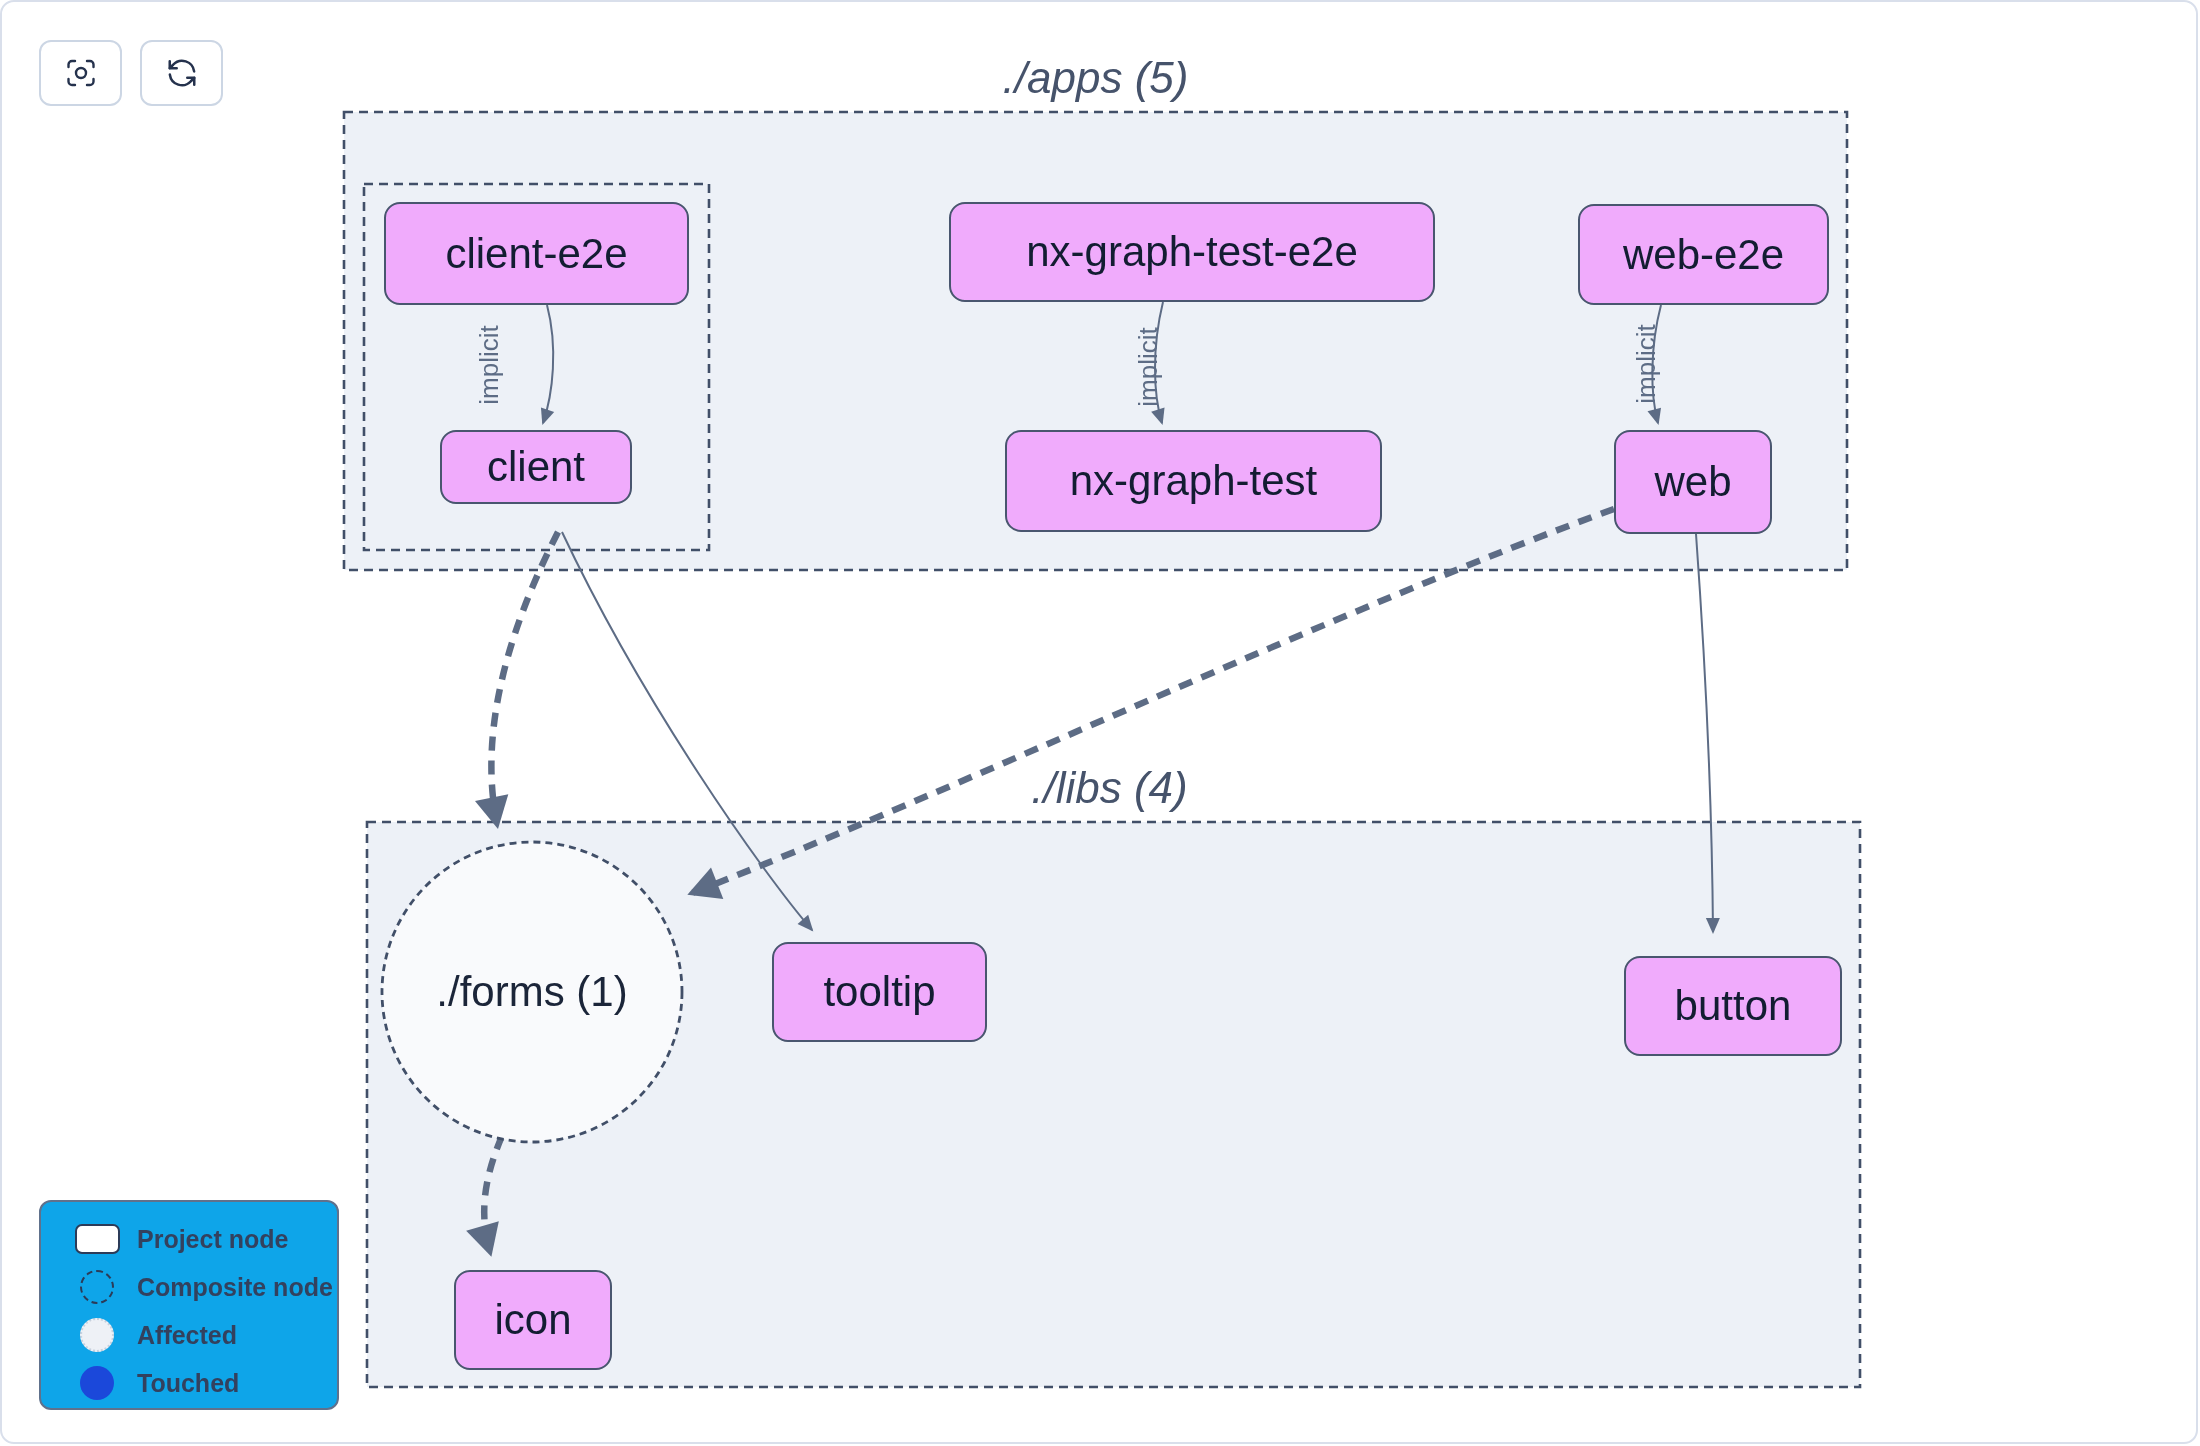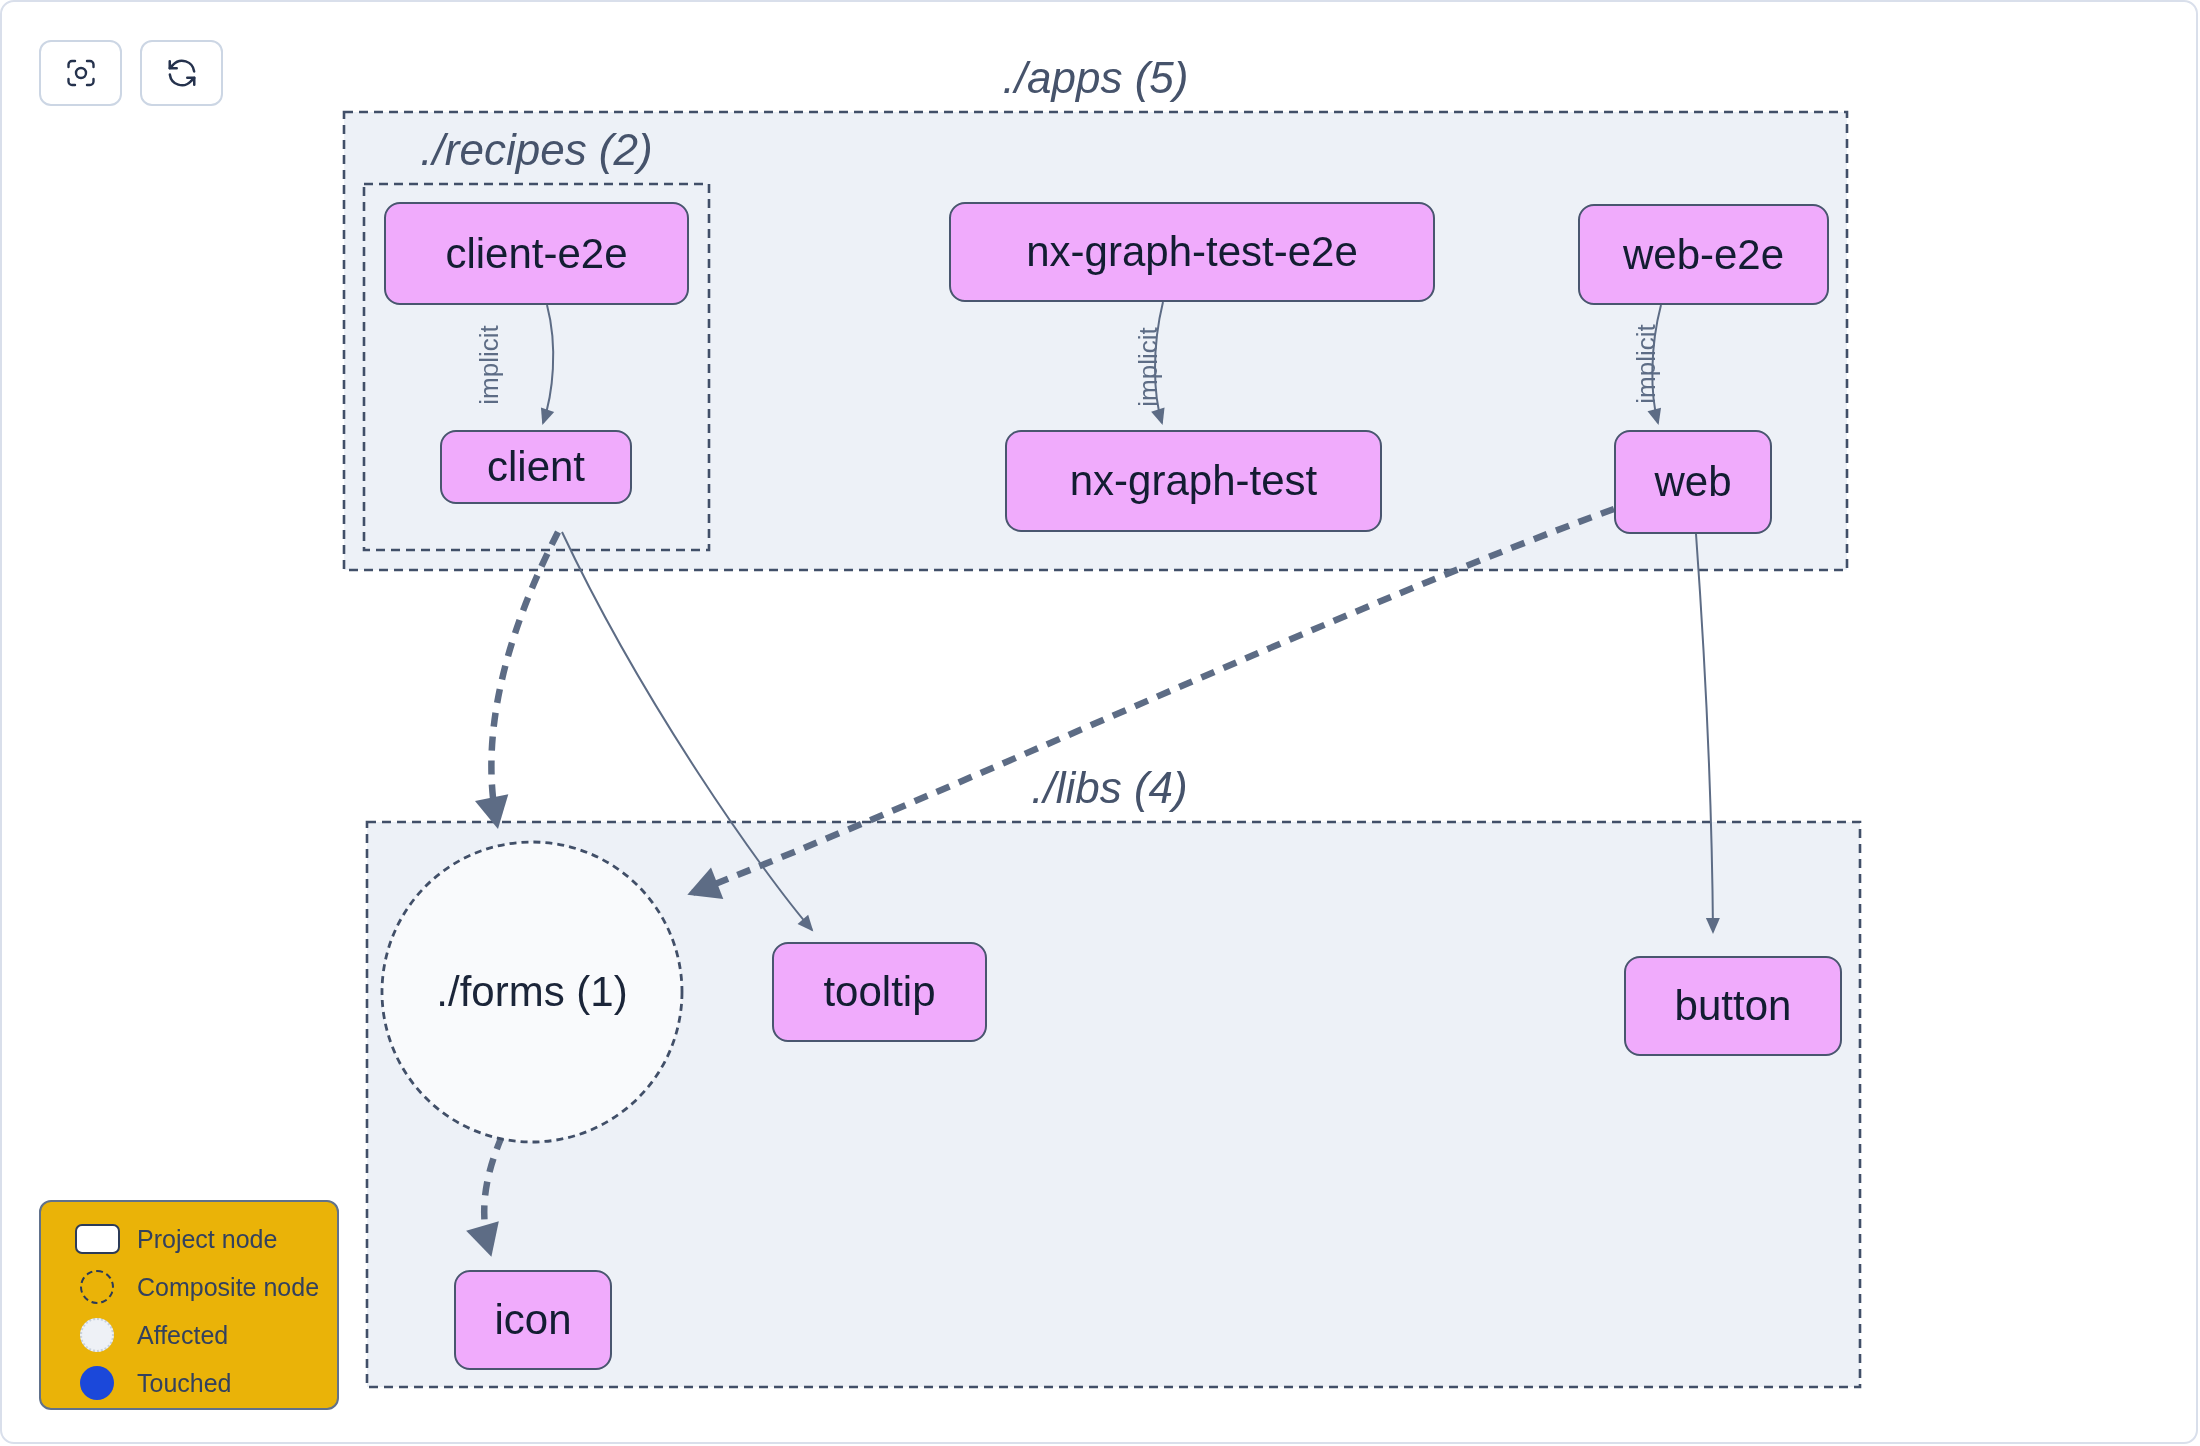--- a/index.html
+++ b/index.html
@@ -5,21 +5,21 @@
   html,body{margin:0;padding:0;background:#ffffff;}
   body{font-family:"Liberation Sans", sans-serif; width:2200px; height:1446px; position:relative;}
   .canvas{position:absolute; inset:0; width:2198px; height:1444px; border:2px solid #d9dfeb; border-radius:14px; box-sizing:border-box; background:#ffffff; overflow:hidden;}
   .toolbar-btn{position:absolute; width:83px; height:66px; background:#ffffff; border:2px solid #ccd6e4; border-radius:12px; box-sizing:border-box; display:flex; align-items:center; justify-content:center; cursor:pointer;}
   .toolbar-btn svg{stroke:#25324d; fill:none; stroke-width:2.4; stroke-linecap:round; stroke-linejoin:round;}
   svg.graph{position:absolute; left:0; top:0; width:2200px; height:1446px;}
   .group-label{position:absolute; color:#46536b; font-size:44px; text-align:center; line-height:1.1; pointer-events:none;font-style:italic;}
   .node{position:absolute; background:#f0abfc; border:2.2px solid #49566f; border-radius:16px; box-sizing:border-box; display:flex; align-items:center; justify-content:center; color:#131d32; font-size:42px; cursor:pointer;}
   .forms-label{position:absolute; left:378px; top:838px; width:304px; height:304px; display:flex; align-items:center; justify-content:center; color:#1b2539; font-size:42px; cursor:pointer;}
   .edge-label{position:absolute; width:140px; height:32px; display:flex; align-items:center; justify-content:center; color:#5d6c85; font-size:26px; transform:rotate(-90deg); pointer-events:none;}
-  .legend{position:absolute; left:37px; top:1198px; width:300px; height:210px; background:#eab308; border:2px solid #60718c; border-radius:12px; box-sizing:border-box; padding:12px 0 0 26px; display:flex; flex-direction:column; justify-content:space-evenly;}
+  .legend{position:absolute; left:37px; top:1198px; width:300px; height:210px; background:#0ea5e9; border:2px solid #60718c; border-radius:12px; box-sizing:border-box; padding:12px 0 0 26px; display:flex; flex-direction:column; justify-content:space-evenly;font-weight:bold;}
   .legend-row{display:flex; align-items:center; height:46px;}
   .legend-swatch{width:60px; display:flex; align-items:center; justify-content:center; flex:0 0 60px;}
   .legend-label{color:#33415e; font-size:25px; margin-left:10px;}
   .sw-project{width:45px; height:30px; background:#ffffff; border:2.5px solid #2c3b58; border-radius:7px; box-sizing:border-box;}
   .sw-composite{width:34px; height:34px; border:2.5px dashed #2c3b58; border-radius:50%; box-sizing:border-box;}
   .sw-affected{width:34px; height:34px; border:2px dotted #c7d1de; background:#eef1f6; border-radius:50%; box-sizing:border-box;}
   .sw-touched{width:34px; height:34px; border-radius:50%;}
 </style>
 </head>
 <body>
@@ -64,21 +64,20 @@
     <path d="M 556,530 C 500,640 478,738 495,822" fill="none" stroke="#5d6c85" stroke-width="6.5" stroke-dasharray="14 10" marker-end="url(#arrow-big)"></path>
     <path d="M 560,530 C 640,700 760,870 810,928" fill="none" stroke="#5d6c85" stroke-width="2" marker-end="url(#arrow-small)"></path>
     <path d="M 1612,507 C 1350,602 950,790 690,891" fill="none" stroke="#5d6c85" stroke-width="6.5" stroke-dasharray="14 10" marker-end="url(#arrow-big)"></path>
     <path d="M 1694,532 C 1704,670 1710,800 1711,930" fill="none" stroke="#5d6c85" stroke-width="2" marker-end="url(#arrow-small)"></path>
     <path d="M 500,1134 C 482,1176 477,1212 488,1250" fill="none" stroke="#5d6c85" stroke-width="6.5" stroke-dasharray="14 10" marker-end="url(#arrow-big)"></path>
 
     <circle cx="530" cy="990" r="150" fill="#f9fafc" stroke="#414f68" stroke-width="2.8" stroke-dasharray="7 5"></circle>
   </svg>
 
   <div class="group-label" style="left:342px; top:52px; width:1503px;">./apps (5)</div>
-  <div class="group-label" style="left:362px; top:124px; width:345px;">./recipes (2)</div>
   <div class="group-label" style="left:361px; top:762px; width:1493px;">./libs (4)</div>
   <div class="forms-label">./forms (1)</div>
 
   <div class="node" style="left:382px; top:200px; width:305px; height:103px;">client-e2e</div>
   <div class="node" style="left:438px; top:428px; width:192px; height:74px;">client</div>
   <div class="node" style="left:947px; top:200px; width:486px; height:100px;">nx-graph-test-e2e</div>
   <div class="node" style="left:1003px; top:428px; width:377px; height:102px;">nx-graph-test</div>
   <div class="node" style="left:1576px; top:202px; width:251px; height:101px;">web-e2e</div>
   <div class="node" style="left:1612px; top:428px; width:158px; height:104px;">web</div>
   <div class="node" style="left:770px; top:940px; width:215px; height:100px;">tooltip</div>

